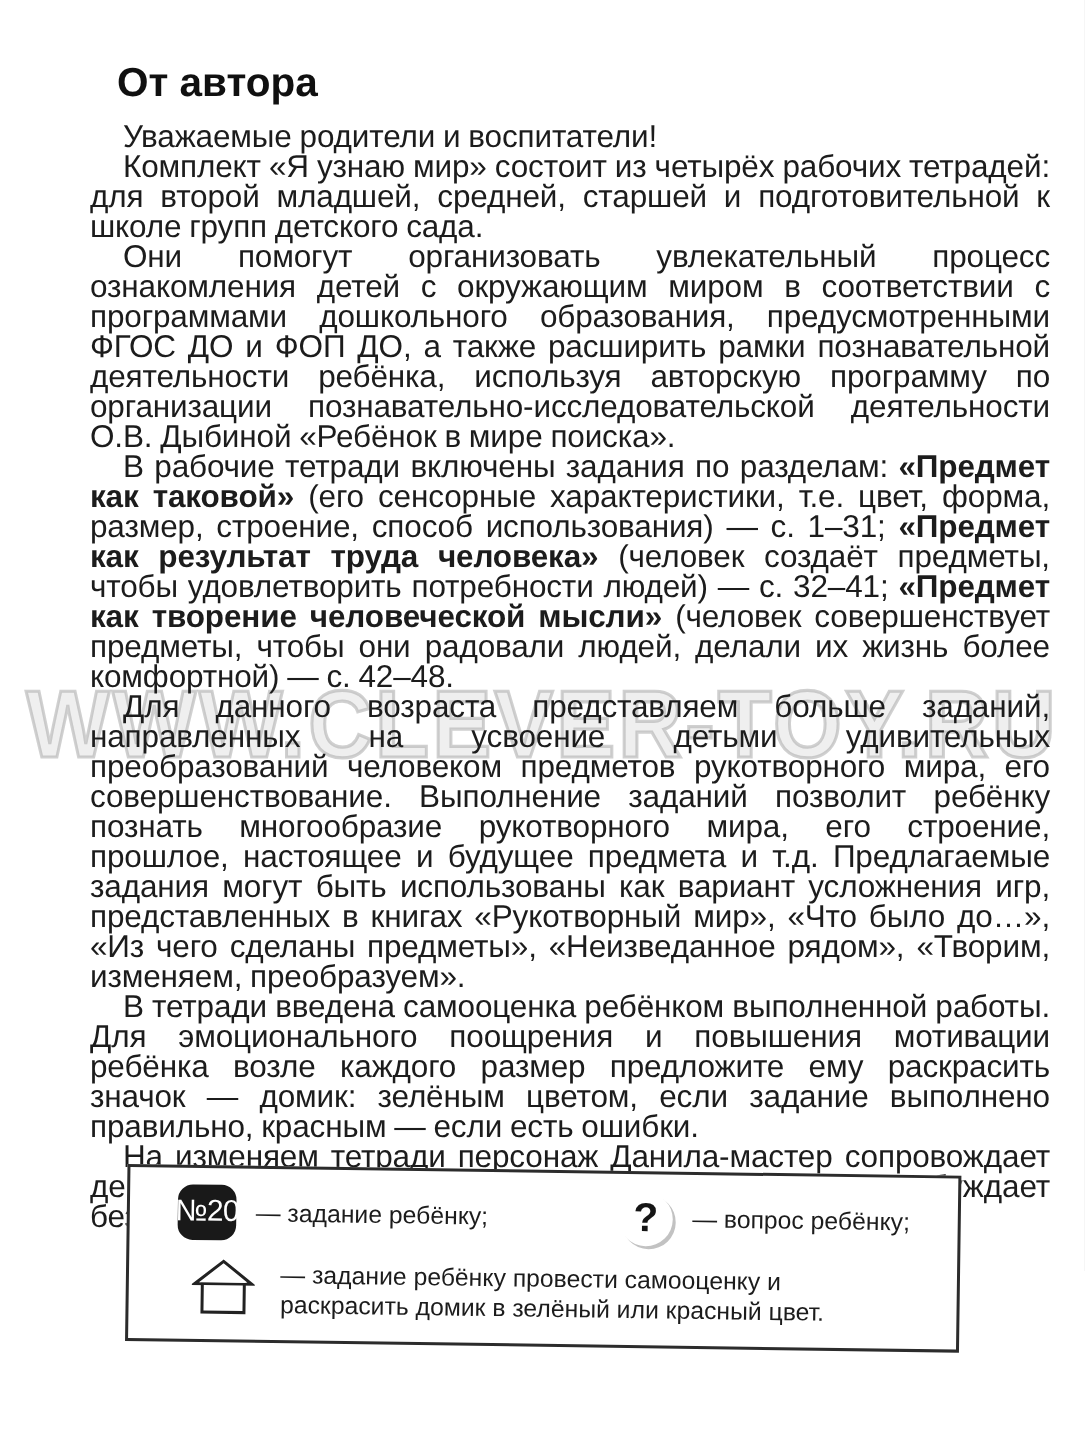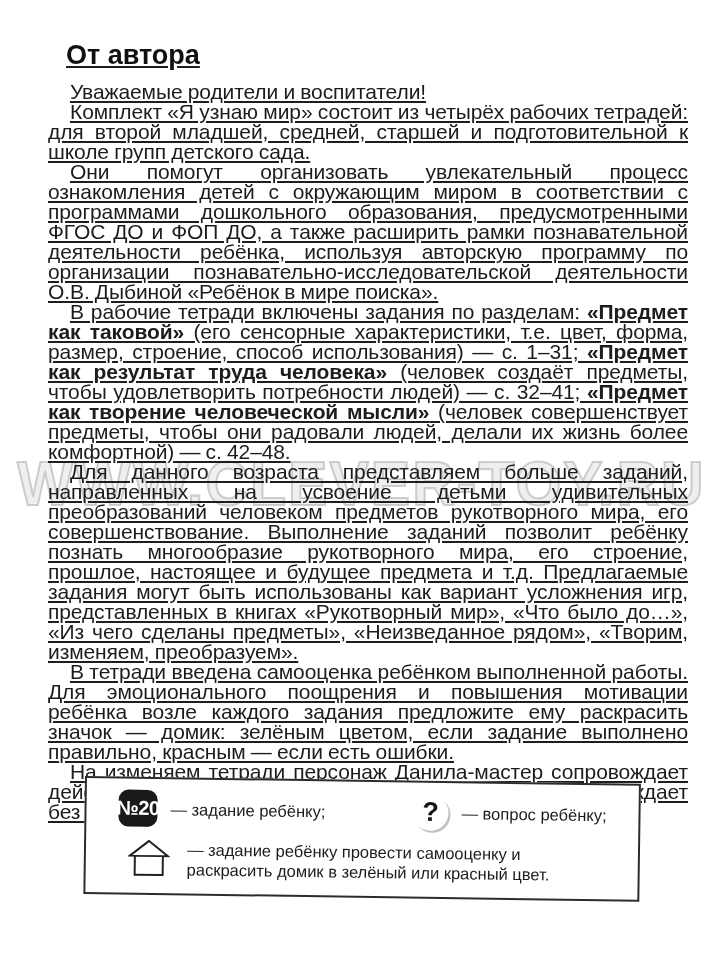--- a/index.html
+++ b/index.html
@@ -27,23 +27,22 @@
     text-align:center;
     color:rgba(214,214,214,0.38);
     -webkit-text-stroke:2px rgba(170,170,170,0.55);
     transform:scaleY(1.08);
     user-select:none;
     pointer-events:none;
   }
   
   .content{
     position:absolute;
-    left:48px;top:40px;width:640px;
+    left:60px;top:40px;width:640px;
     z-index:2;
-    text-decoration:underline;
   }
   .page-title{
     margin:0 0 11px 18px;
     font-size:27px;
     font-weight:700;
     color:#101010;
     letter-spacing:0;
   }
   .body-text p.para{
     margin:0;
@@ -78,21 +77,21 @@
     color:#1c1c1c;
     margin-left:13px;
   }
   .num-badge{
     margin-left:16px;
     width:39px;height:37px;
     background:#191919;
     border-radius:10px;
     display:flex;align-items:center;justify-content:center;
     color:#ffffff;
-    font-weight:700;
+    font-weight:400;
     font-size:20px;
     letter-spacing:-0.5px;
     flex:0 0 auto;
   }
   .q-circle{
     width:36px;height:36px;
     background:#ffffff;
     border-radius:50%;
     box-shadow:2px 2px 0 rgba(120,120,120,0.45);
     display:flex;align-items:center;justify-content:center;
@@ -113,21 +112,21 @@
   <div class="watermark">WWW.CLEVER-TOY.RU</div>
 
   <div class="content">
     <h1 class="page-title">От автора</h1>
     <div class="body-text">
         <p class="para"><span>Уважаемые родители и воспитатели!</span></p>
         <p class="para"><span>Комплект «Я узнаю мир» состоит из четырёх рабочих тетрадей: для второй младшей, средней, старшей и подготовительной к школе групп детского сада.</span></p>
         <p class="para"><span>Они помогут организовать увлекательный процесс ознакомления детей с окружающим миром в соответствии с программами дошкольного образования, предусмотренными ФГОС ДО и ФОП ДО, а также расширить рамки познавательной деятельности ребёнка, используя авторскую программу по организации познавательно-исследовательской деятельности О.В. Дыбиной «Ребёнок в мире поиска».</span></p>
         <p class="para"><span>В рабочие тетради включены задания по разделам: </span><span class="b">«Предмет как таковой»</span><span> (его сенсорные характеристики, т.е. цвет, форма, размер, строение, способ использования) — с. 1–31; </span><span class="b">«Предмет как результат труда человека»</span><span> (человек создаёт предметы, чтобы удовлетворить потребности людей) — с. 32–41; </span><span class="b">«Предмет как творение человеческой мысли»</span><span> (человек совершенствует предметы, чтобы они радовали людей, делали их жизнь более комфортной) — с. 42–48.</span></p>
         <p class="para"><span>Для данного возраста представляем больше заданий, направленных на усвоение детьми удивительных преобразований человеком предметов рукотворного мира, его совершенствование. Выполнение заданий позволит ребёнку познать многообразие рукотворного мира, его строение, прошлое, настоящее и будущее предмета и т.д. Предлагаемые задания могут быть использованы как вариант усложнения игр, представленных в книгах «Рукотворный мир», «Что было до…», «Из чего сделаны предметы», «Неизведанное рядом», «Творим, изменяем, преобразуем».</span></p>
-        <p class="para"><span>В тетради введена самооценка ребёнком выполненной работы. Для эмоционального поощрения и повышения мотивации ребёнка возле каждого задания предложите ему раскрасить значок — домик: зелёным цветом, если задание выполнено правильно, красным — если есть ошибки.</span></p>
+        <p class="para"><span>В тетради введена самооценка ребёнком выполненной работы. Для эмоционального поощрения и повышения мотивации ребёнка возле каждого размер предложите ему раскрасить значок — домик: зелёным цветом, если задание выполнено правильно, красным — если есть ошибки.</span></p>
         <p class="para"><span>На изменяем тетради персонаж Данила-мастер сопровождает действия детей и придаёт игровой характер обучению, побуждает без ошибок выполнять задания.</span></p>
       </div>
   </div>
 
   <div class="legend-box">
 
     <div class="legend-row first">
 
       <div class="legend-item">
         <div class="num-badge">№20</div>

